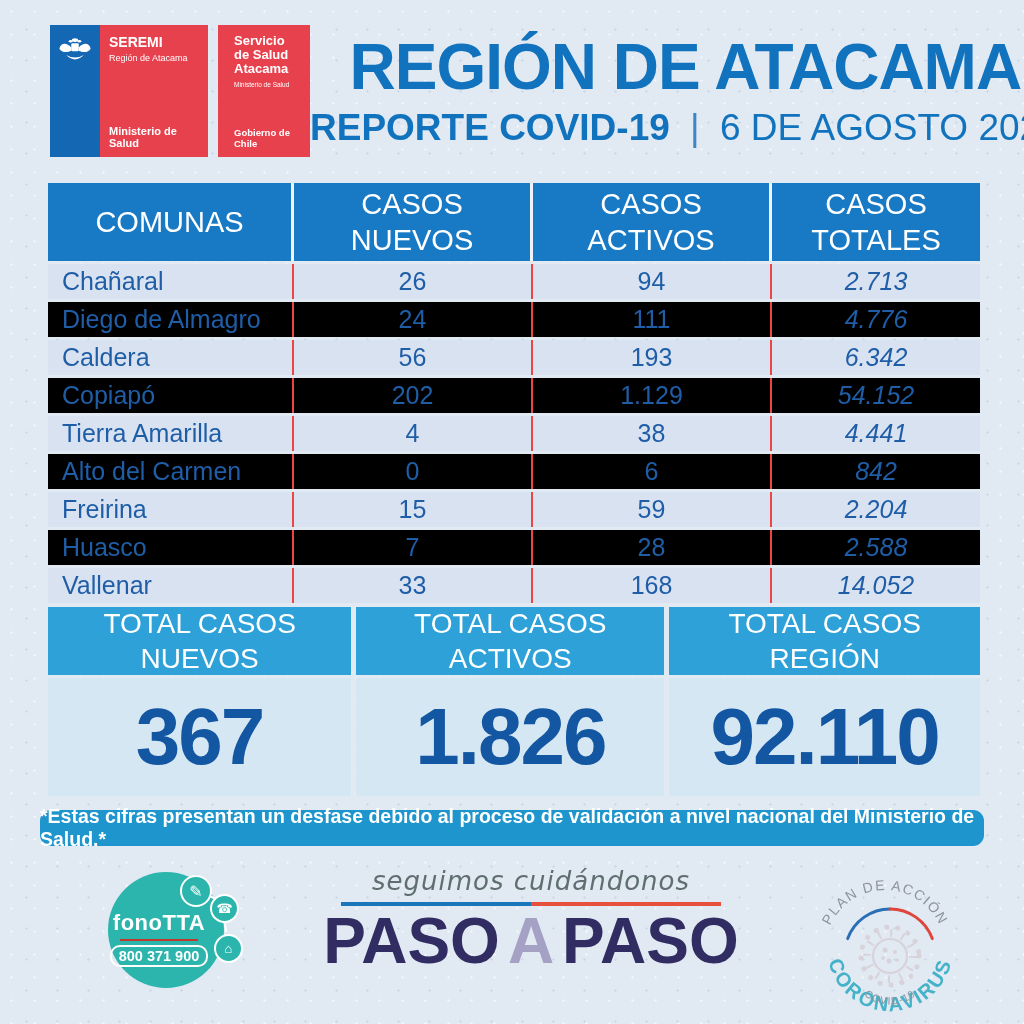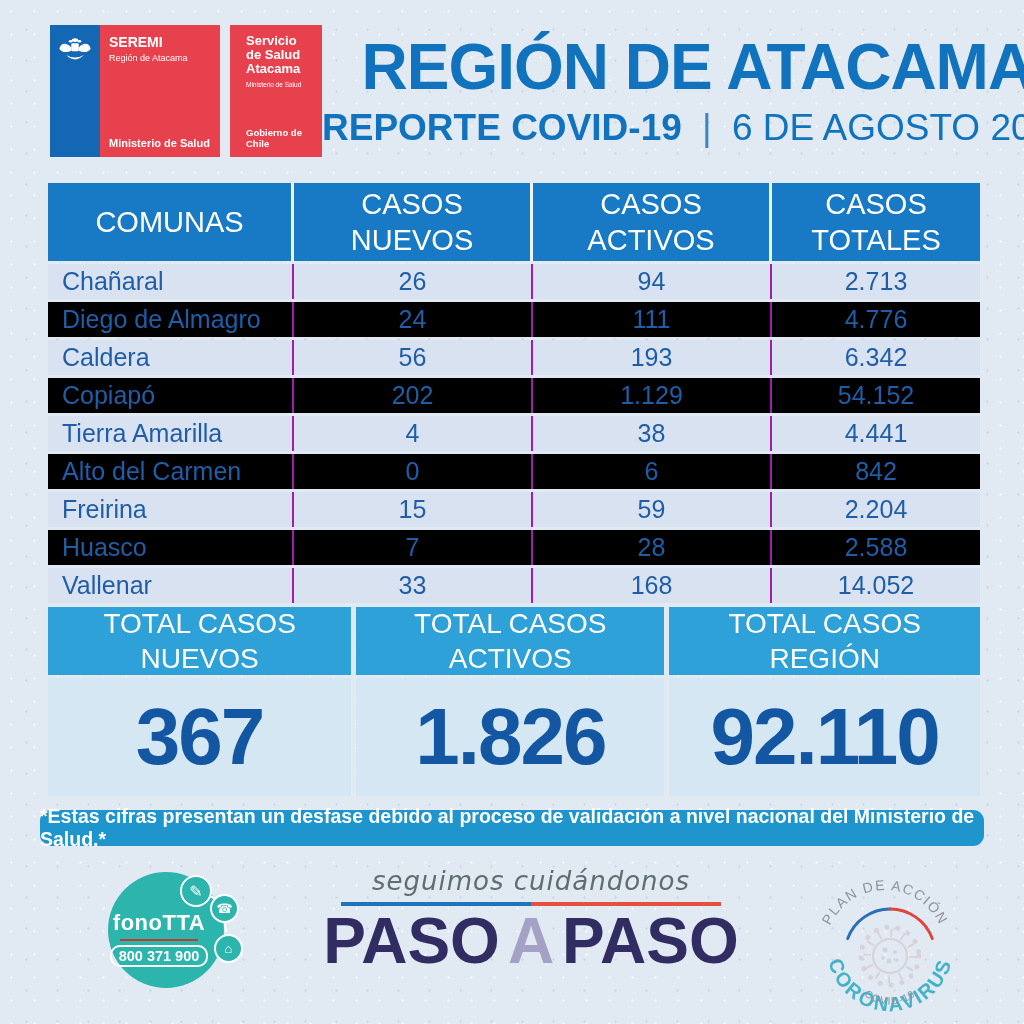--- a/index.html
+++ b/index.html
@@ -9,43 +9,43 @@
     background-color:#e1e9f3;
     background-image:
       radial-gradient(rgba(255,255,255,.55) 1px, transparent 1.3px),
       radial-gradient(rgba(173,190,214,.35) 1px, transparent 1.3px);
     background-size:23px 23px,31px 31px;
     background-position:0 0,11px 14px;
   }
   
   .header{display:flex;align-items:flex-start;padding:25px 40px 0 50px;}
   .logos{display:flex;gap:10px;flex:0 0 auto;}
-  .logo1{width:170px;height:132px;display:flex;box-shadow:0 0 0 0;}
+  .logo1{width:158px;height:132px;display:flex;box-shadow:0 0 0 0;}
   .logo1-left{width:50px;background:#1467b2;display:flex;justify-content:center;padding-top:10px;}
   .logo1-right{flex:1;background:#e8414e;color:#fff;padding:9px 9px 8px;display:flex;flex-direction:column;}
   .l1-title{font-weight:bold;font-size:14px;}
   .l1-sub{font-size:9px;margin-top:3px;}
   .l1-bottom{margin-top:auto;font-weight:bold;font-size:11px;}
   .logo2{width:92px;height:132px;background:#e8414e;color:#fff;padding:9px 16px 8px;display:flex;flex-direction:column;box-sizing:border-box;}
   .l2-line{font-weight:bold;font-size:13px;line-height:1.08;}
   .l2-sub{font-size:6.5px;margin-top:5px;}
   .l2-bottom{margin-top:auto;font-weight:bold;font-size:9.5px;}
   .title-block{flex:1;text-align:center;padding-top:10px;color:#1173bd;}
   .main-title{font-size:64px;font-weight:bold;letter-spacing:-1px;line-height:1.02;}
   .sub-title{font-size:37px;margin-top:7px;white-space:nowrap;}
   .sub-bold{font-weight:bold;}
   .sub-sep{padding:0 10px;font-weight:normal;color:#3c86c4;}
   .sub-date{font-weight:normal;}
   
   .table-wrap{margin:26px 44px 0 48px;}
   .t-row{display:grid;grid-template-columns:246fr 239fr 239fr 208fr;margin-bottom:3px;}
   .th{background:#1879c5;color:#fff;height:78px;display:flex;flex-direction:column;justify-content:center;align-items:center;font-size:29px;line-height:1.25;border-right:3px solid #eef3fa;}
   .th:last-child{border-right:none;}
-  .td{height:35px;line-height:35px;font-size:25px;color:#1f5ea7;border-right:2px solid #a21caf;overflow:hidden;}
-  .td:last-child{border-right:none;}
+  .td{height:35px;line-height:35px;font-size:25px;color:#1f5ea7;border-right:2px solid #ef4444;overflow:hidden;}
+  .td:last-child{border-right:none;font-style:italic;}
   .td.comuna{padding-left:14px;text-align:left;}
   .td.num{text-align:center;}
   .t-row.odd .td{background:#d9e2f1;}
   .t-row.even .td{background:#000000;}
   
   .totals{margin:4px 44px 0 48px;display:grid;grid-template-columns:246fr 250fr 252fr;gap:5px;}
   .total-card{display:flex;flex-direction:column;gap:3px;}
   .total-head{background:#2ea1d8;color:#fff;height:68px;display:flex;flex-direction:column;justify-content:center;align-items:center;font-size:28px;line-height:1.25;}
   .total-body{background:#d6e7f4;height:118px;display:flex;justify-content:center;align-items:center;}
   .total-value{font-size:80px;font-weight:bold;color:#1356a2;letter-spacing:-2px;}

